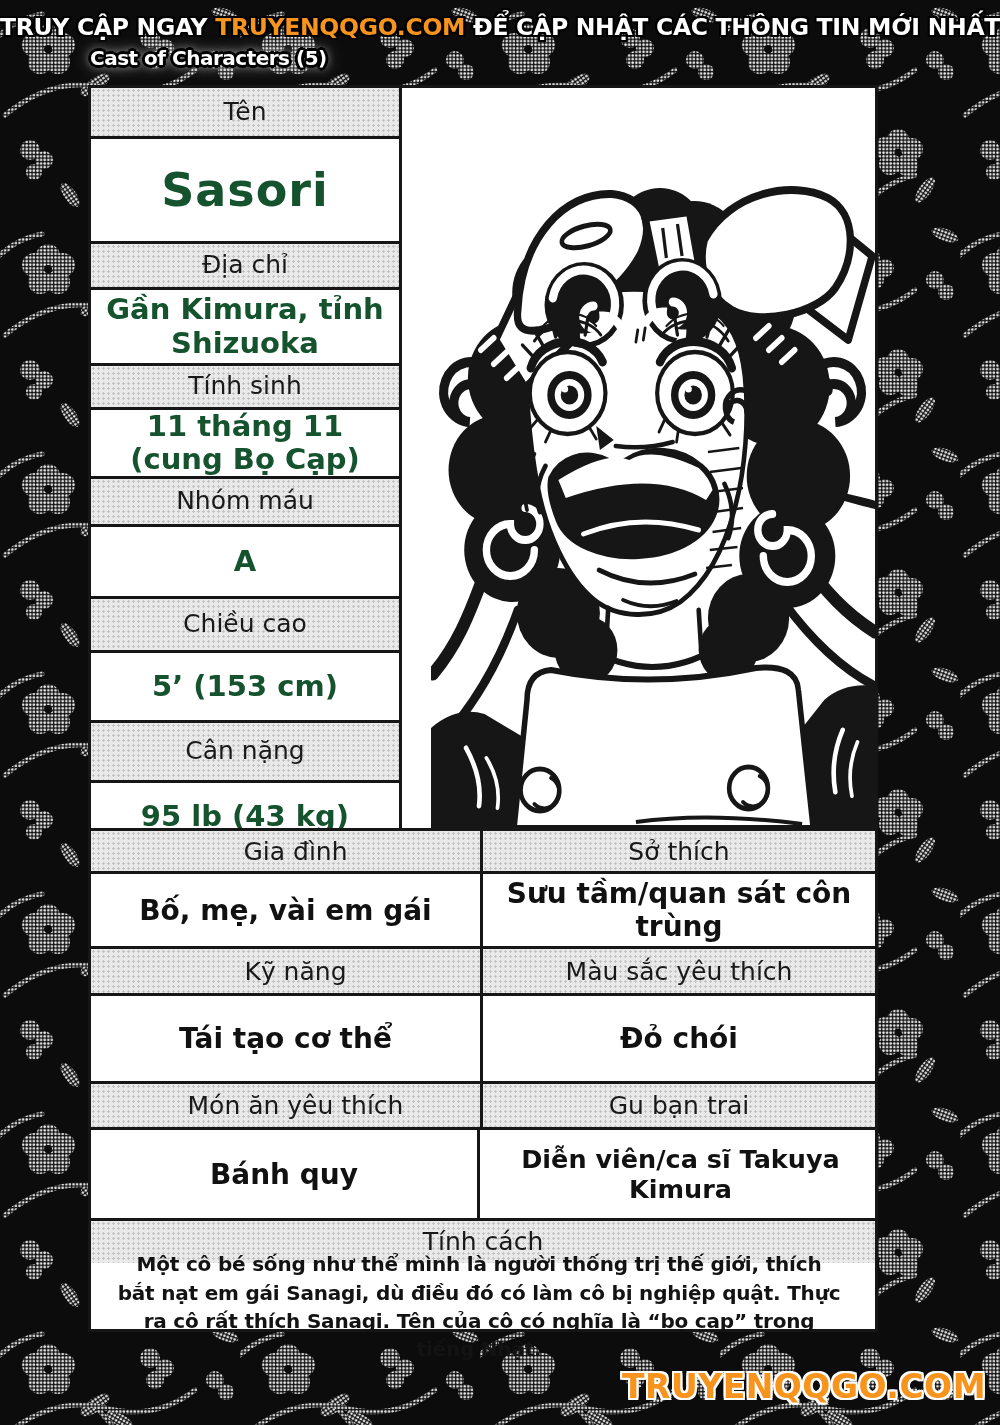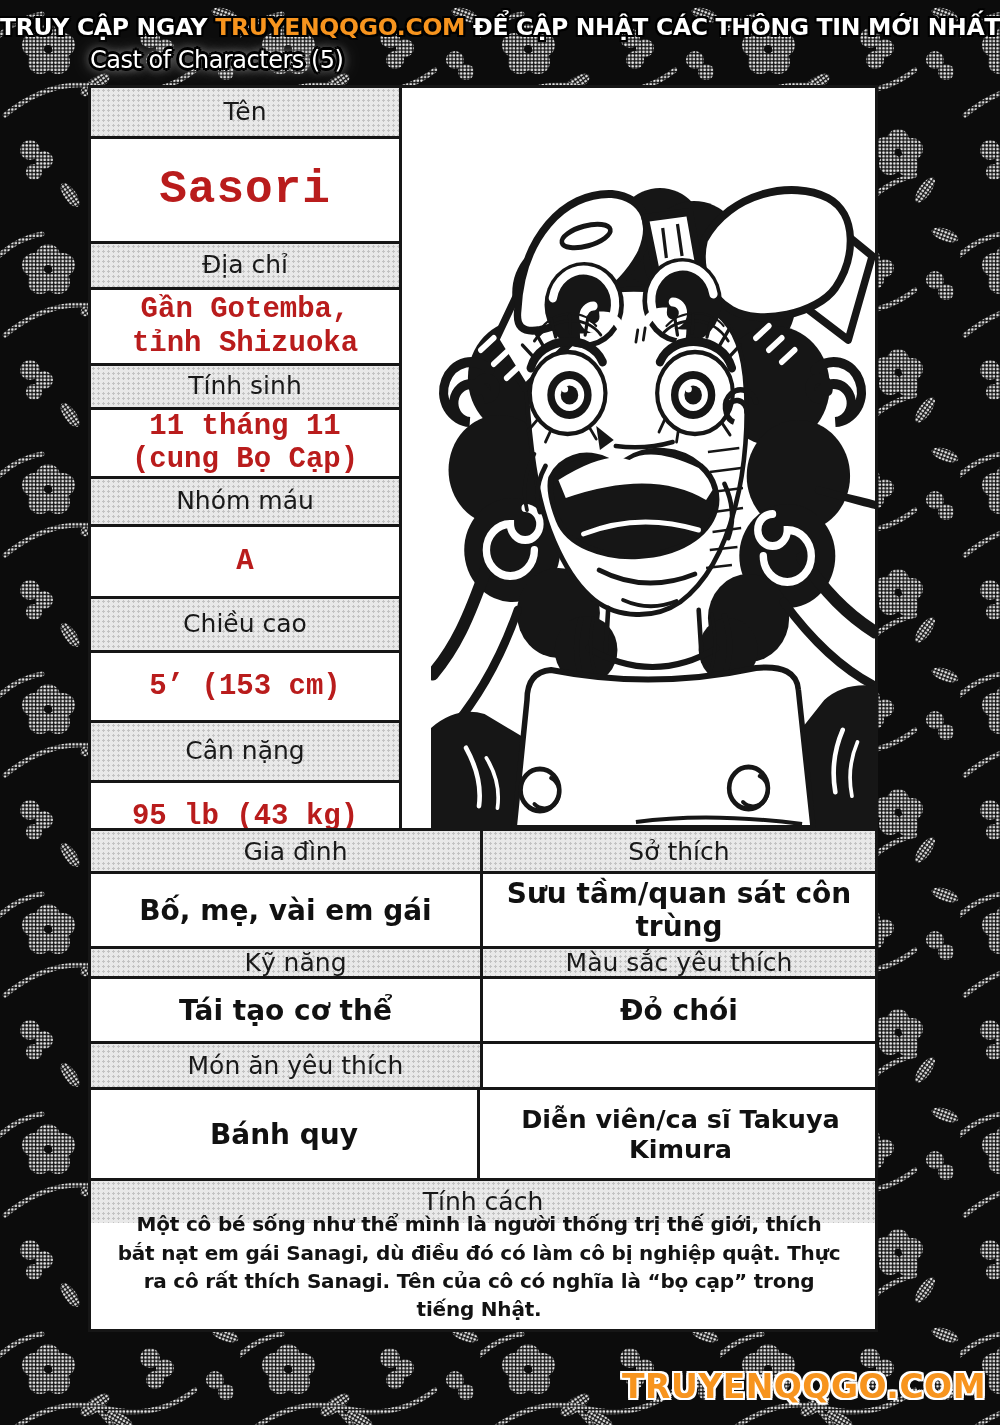--- a/index.html
+++ b/index.html
@@ -21,21 +21,21 @@
   .banner{
     position:absolute;top:13px;left:0;right:0;text-align:center;
     font-size:23.5px;font-weight:bold;color:#fff;letter-spacing:-0.3px;
     white-space:nowrap;
     text-shadow:-2px -2px 0 #000,2px -2px 0 #000,-2px 2px 0 #000,2px 2px 0 #000,
                  0 -2px 0 #000,0 2px 0 #000,-2px 0 0 #000,2px 0 0 #000;
   }
   .banner .site{color:var(--orange);}
   .subtitle{
     position:absolute;top:46px;left:90px;
-    font-size:24px;font-weight:normal;color:#fff;letter-spacing:-0.5px;
+    font-size:20px;font-weight:bold;color:#fff;letter-spacing:-0.5px;
     text-shadow:-2px -2px 0 #000,2px -2px 0 #000,-2px 2px 0 #000,2px 2px 0 #000,
                  0 -3px 0 #000,0 3px 0 #000,-3px 0 0 #000,3px 0 0 #000,
                  0 0 10px rgba(255,255,255,.95),0 0 18px rgba(255,255,255,.75);
   }
   .watermark{
     position:absolute;top:1367px;right:14px;
     font-size:33px;font-weight:bold;color:var(--orange);letter-spacing:0.5px;
     text-shadow:-2px -2px 0 #fff,2px -2px 0 #fff,-2px 2px 0 #fff,2px 2px 0 #fff,
                  0 -2px 0 #fff,0 2px 0 #fff,-2px 0 0 #fff,2px 0 0 #fff;
   }
@@ -54,21 +54,21 @@
     display:flex;align-items:center;justify-content:center;text-align:center;
     border-top:3px solid var(--ink);flex:none;line-height:1.15;
   }
   .row.first{border-top:none;}
   .hdr{
     background-color:var(--hdr);
     background-image:radial-gradient(#c3c3c3 1px,rgba(0,0,0,0) 1.35px);
     background-size:5px 5px;
     font-size:25px;color:#191919;
   }
-  .val{font-size:29px;font-weight:bold;color:#b91c1c;padding:2px 14px;font-family:Liberation Mono, monospace;}
+  .val{font-size:29px;font-weight:bold;color:#14532d;padding:2px 14px;}
   .val.name{font-size:46px;letter-spacing:1px;}
 
   .details{display:flex;flex-direction:column;}
   .drow{display:flex;flex:none;border-top:3px solid var(--ink);}
   .dcell{
     width:50%;display:flex;align-items:center;justify-content:center;text-align:center;
   }
   .dcell.left{border-right:3px solid var(--ink);padding-left:20px;}
   .dcell.hdr-cell{
     background-color:var(--hdr);
@@ -153,21 +153,21 @@
         <div class="row hdr first" style="height:48px">
             <span>Tên</span>
           </div>
         <div class="row val name" style="height:105px">
             <span>Sasori</span>
           </div>
         <div class="row hdr" style="height:46px">
             <span>Địa chỉ</span>
           </div>
         <div class="row val" style="height:76px">
-            <span>Gần Gotemba, tỉnh Shizuoka</span>
+            <span>Gần Kimura, tỉnh Shizuoka</span>
           </div>
         <div class="row hdr" style="height:44px">
             <span>Tính sinh</span>
           </div>
         <div class="row val" style="height:69px">
             <span>11 tháng 11 (cung Bọ Cạp)</span>
           </div>
         <div class="row hdr" style="height:48px">
             <span>Nhóm máu</span>
           </div>
@@ -364,39 +364,42 @@
           </div>
       </div>
       <div class="drow" style="height:75px">
         <div class="dcell left val-cell">
             <span>Bố, mẹ, vài em gái</span>
           </div>
         <div class="dcell val-cell">
             <span>Sưu tầm/quan sát côn trùng</span>
           </div>
       </div>
-      <div class="drow" style="height:30px">
+      <div class="drow" style="height:47px">
         <div class="dcell left hdr-cell">
             <span>Kỹ năng</span>
           </div>
         <div class="dcell hdr-cell">
             <span>Màu sắc yêu thích</span>
           </div>
       </div>
-      <div class="drow" style="height:65px">
+      <div class="drow" style="height:88px">
         <div class="dcell left val-cell">
             <span>Tái tạo cơ thể</span>
           </div>
         <div class="dcell val-cell">
             <span>Đỏ chói</span>
           </div>
       </div>
       <div class="drow" style="height:46px">
         <div class="dcell left hdr-cell">
             <span>Món ăn yêu thích</span>
+          </div>
+        <div class="dcell hdr-cell">
+            <span>Gu bạn trai</span>
           </div>
       </div>
       <div class="drow" style="height:91px">
         <div class="dcell left val-cell">
             <span>Bánh quy</span>
           </div>
         <div class="dcell val-cell tight">
             <span>Diễn viên/ca sĩ Takuya Kimura</span>
           </div>
       </div>

